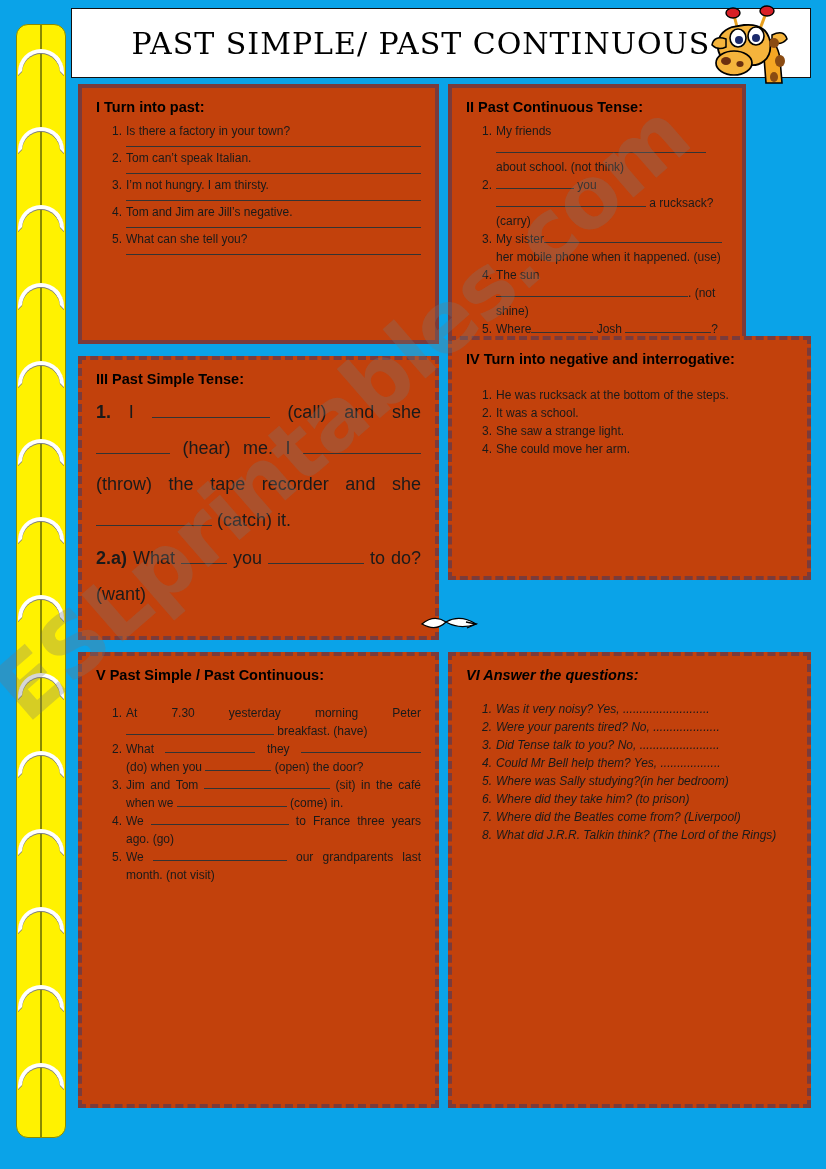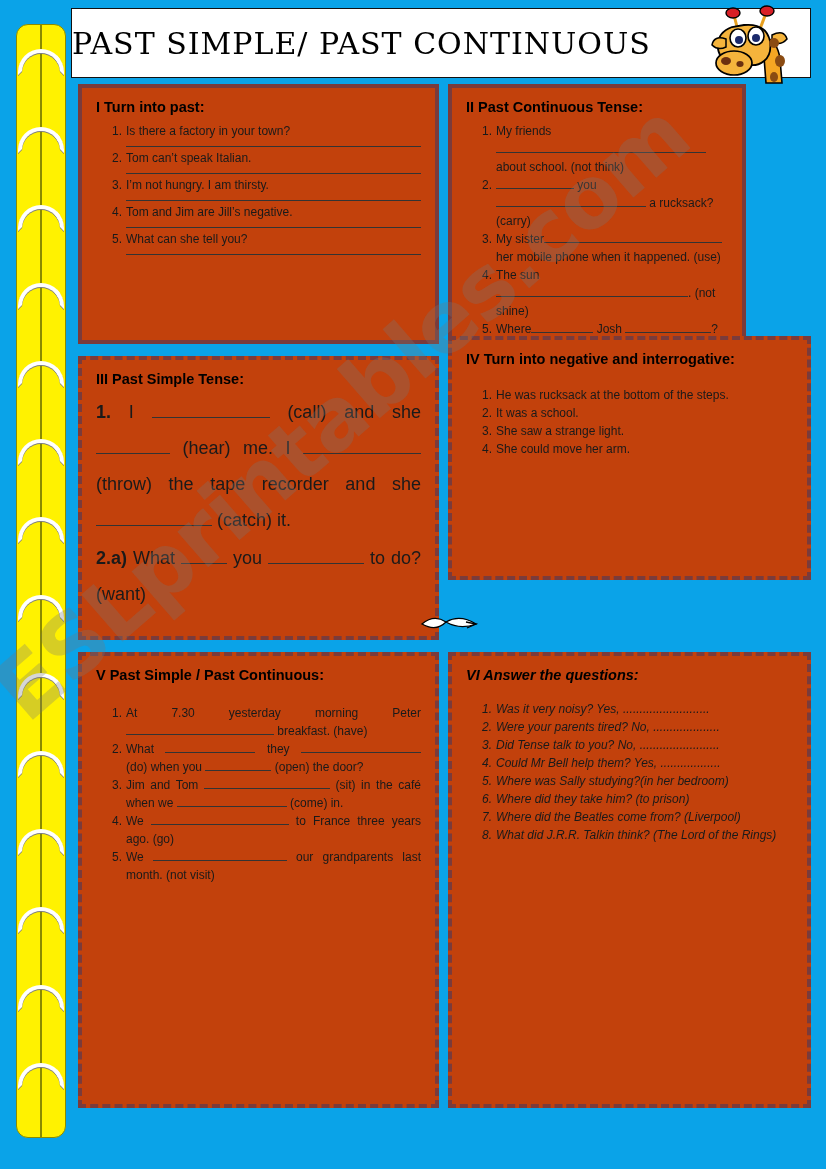--- a/index.html
+++ b/index.html
@@ -35,20 +35,21 @@
   }
 
   
   #header{
     position:absolute;left:71px;top:8px;width:740px;height:70px;
     background:#ffffff;border:1px solid #111;
     box-sizing:border-box;z-index:4;
   }
   #title{
     position:absolute;left:0;right:0;top:50%;transform:translateY(-50%);
+    text-align:center;
     font-family:"DejaVu Serif", serif;
     font-size:30px;letter-spacing:1px;color:#000;
     white-space:nowrap;
     padding-right:40px;
   }
 
   
   #giraffe{position:absolute;right:2px;top:-4px;width:104px;height:80px;}
 
   

